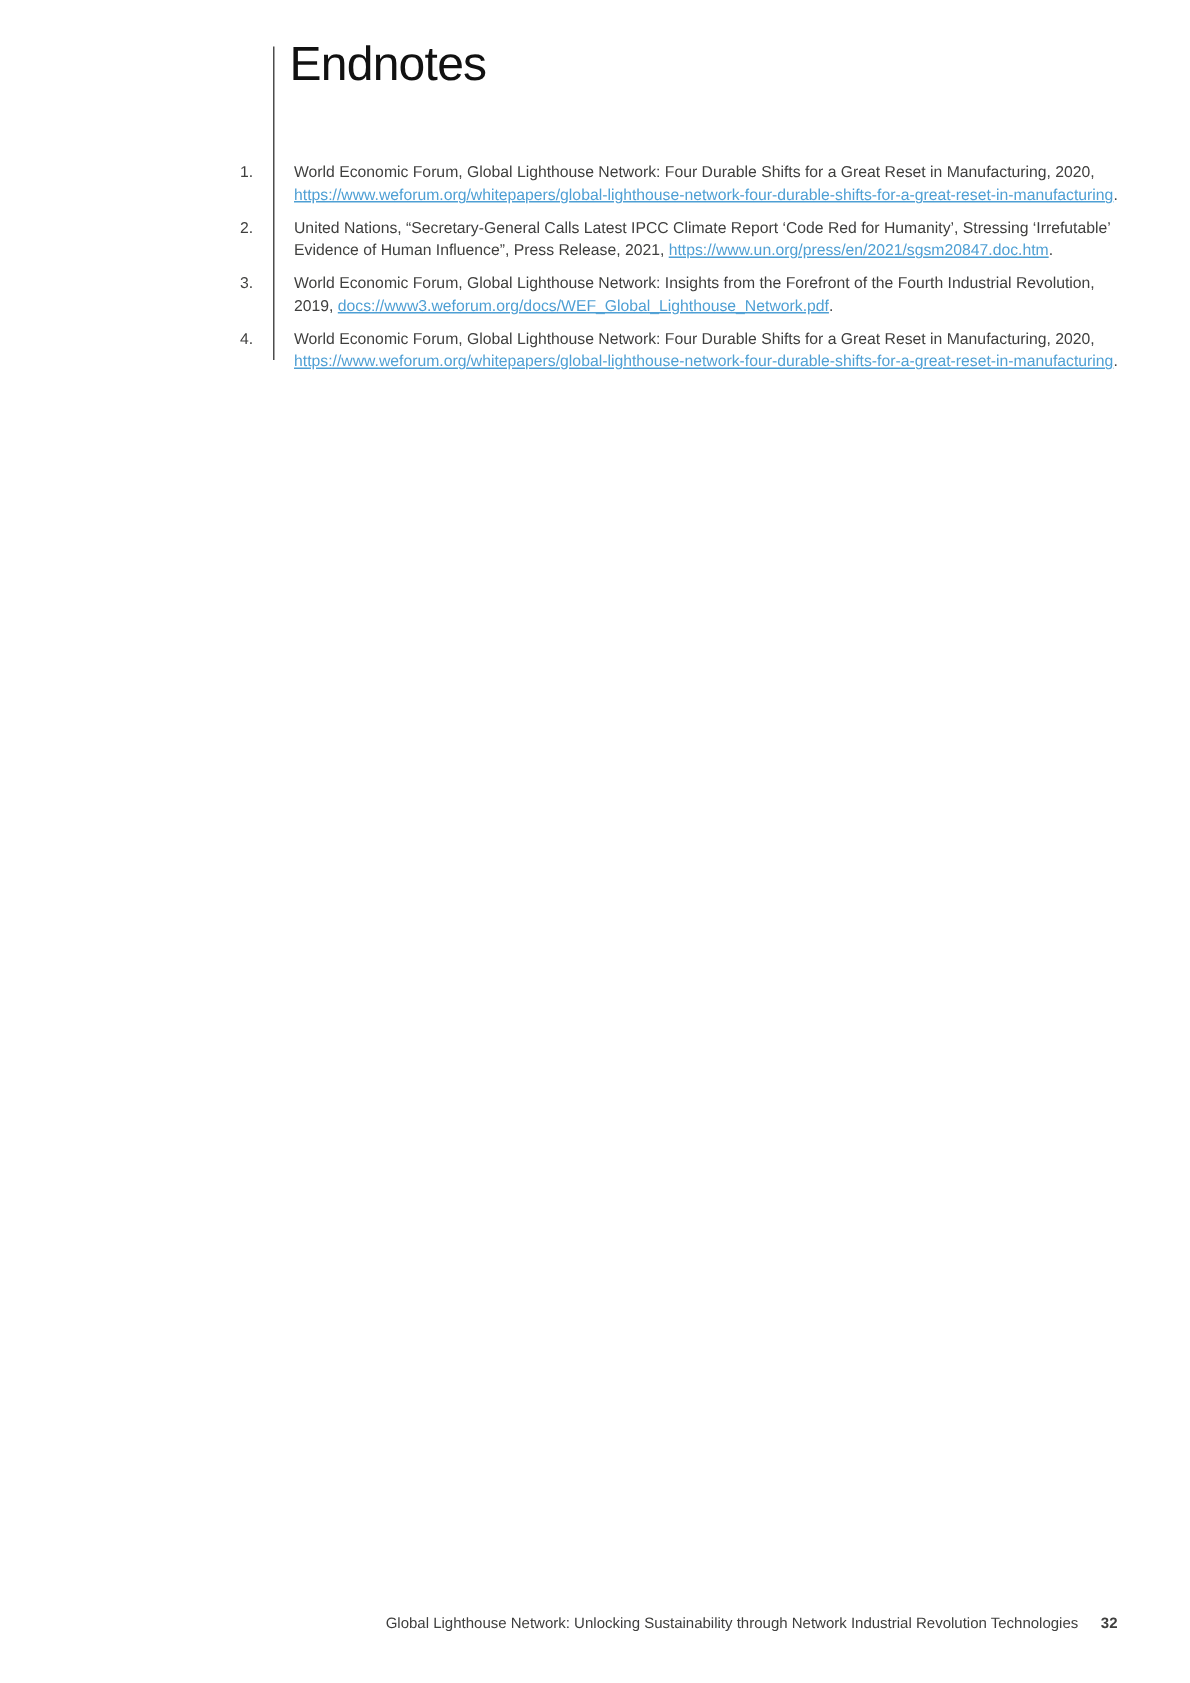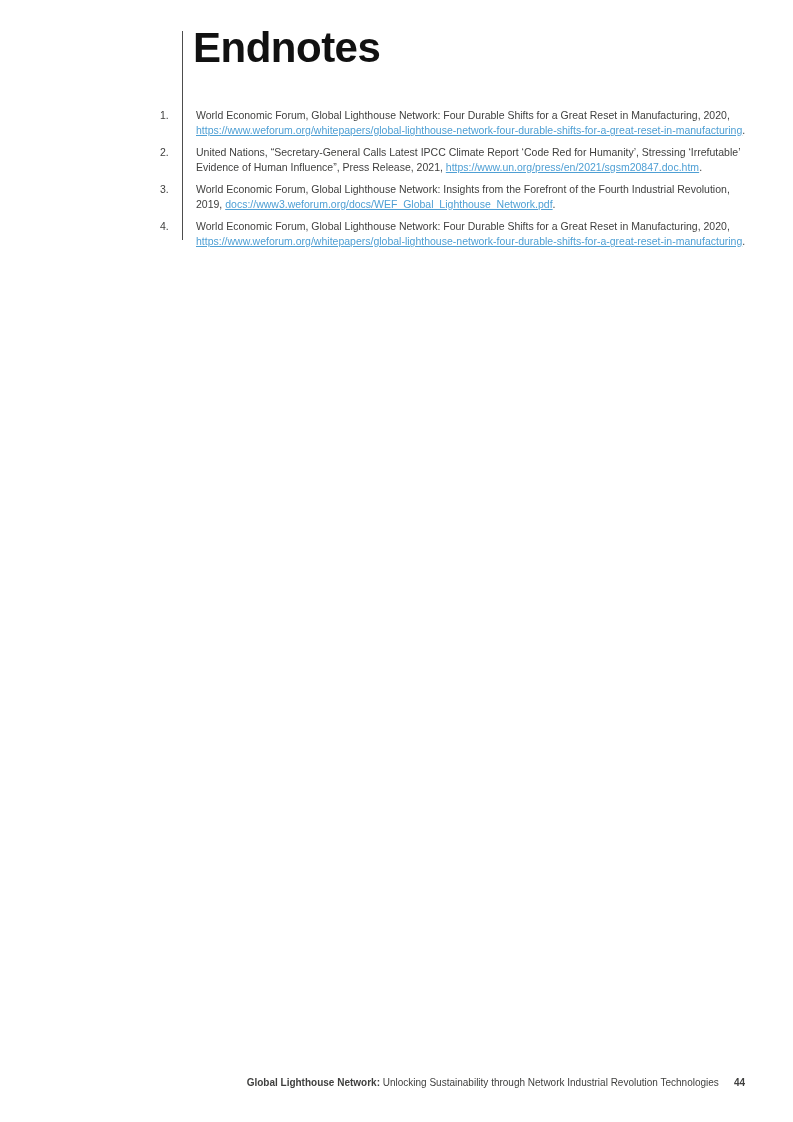--- a/index.html
+++ b/index.html
@@ -21,23 +21,23 @@
     top: 31px;
     width: 1px;
     height: 209px;
     background: var(--rule-color, #4d4d4d);
   }
   .title {
     position: absolute;
     left: 193px;
     top: 24px;
     margin: 0;
-    font-size: 42px;
+    font-size: 32px;
     line-height: 1.15;
-    font-weight: bold;
+    font-weight: normal;
     letter-spacing: -0.5px;
     color: #111111;
   }
   .endnotes {
     position: absolute;
     left: 160px;
     top: 108px;
     width: 600px;
     margin: 0;
     padding: 0;
@@ -66,21 +66,21 @@
   .footer {
     position: absolute;
     top: 1077px;
     right: 48px;
     font-size: 10px;
     line-height: 12px;
     color: var(--text-color, #3c3c3b);
     white-space: nowrap;
   }
   .footer-bold {
-    font-weight: bold;
+    font-weight: normal;
   }
   .footer-page-num {
     font-weight: bold;
     margin-left: 15px;
   }
 </style>
 </head>
 <body>
 
 <div class="page">
@@ -98,15 +98,15 @@
       <li class="note">
         <span class="note-num">3.</span>
         <span class="note-body">World Economic Forum, Global Lighthouse Network: Insights from the Forefront of the Fourth Industrial Revolution, 2019, <a class="note-link" href="#">docs://www3.weforum.org/docs/WEF_Global_Lighthouse_Network.pdf</a>.</span>
       </li>
       <li class="note">
         <span class="note-num">4.</span>
         <span class="note-body">World Economic Forum, Global Lighthouse Network: Four Durable Shifts for a Great Reset in Manufacturing, 2020, <a class="note-link" href="#">https://www.weforum.org/whitepapers/global-lighthouse-network-four-durable-shifts-for-a-great-reset-in-manufacturing</a>.</span>
       </li>
     </ol>
   <div class="footer">
-    <span class="footer-bold">Global Lighthouse Network:</span><span> Unlocking Sustainability through Network Industrial Revolution Technologies</span><span class="footer-page-num">44</span>
+    <span class="footer-bold">Global Lighthouse Network:</span><span> Unlocking Sustainability through Network Industrial Revolution Technologies</span><span class="footer-page-num">32</span>
   </div>
 </div>
 
 </body></html>

